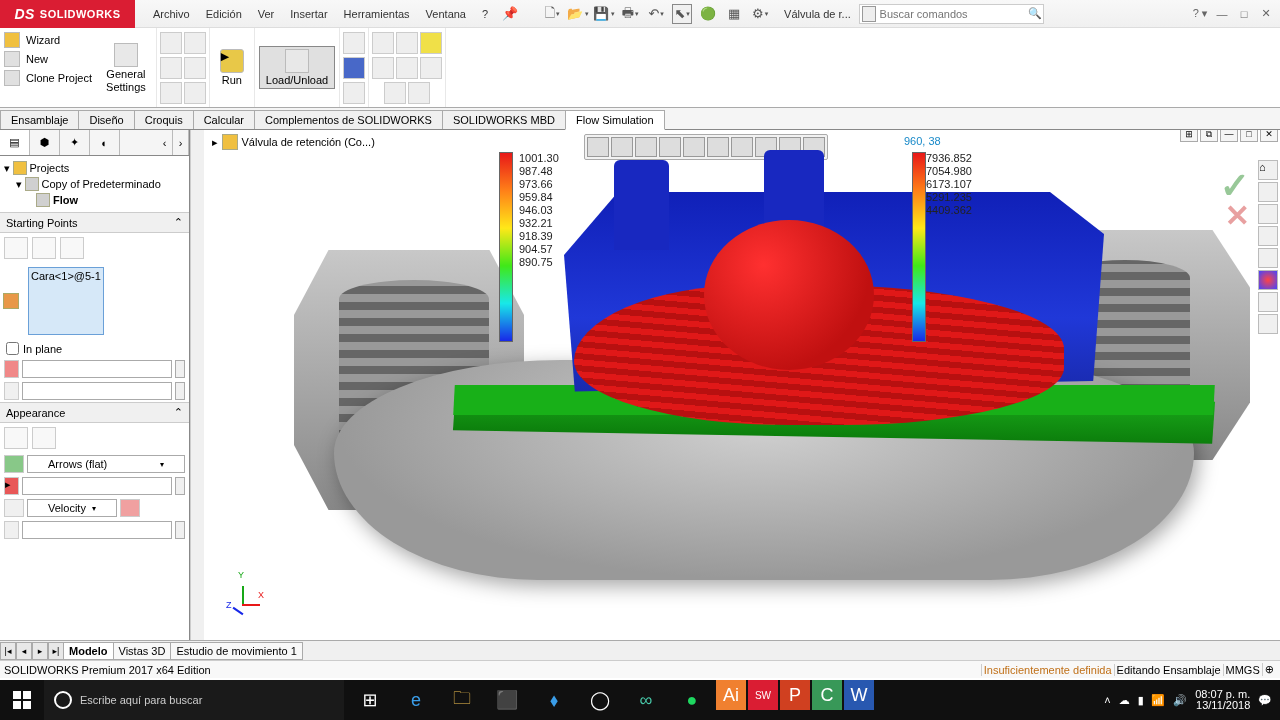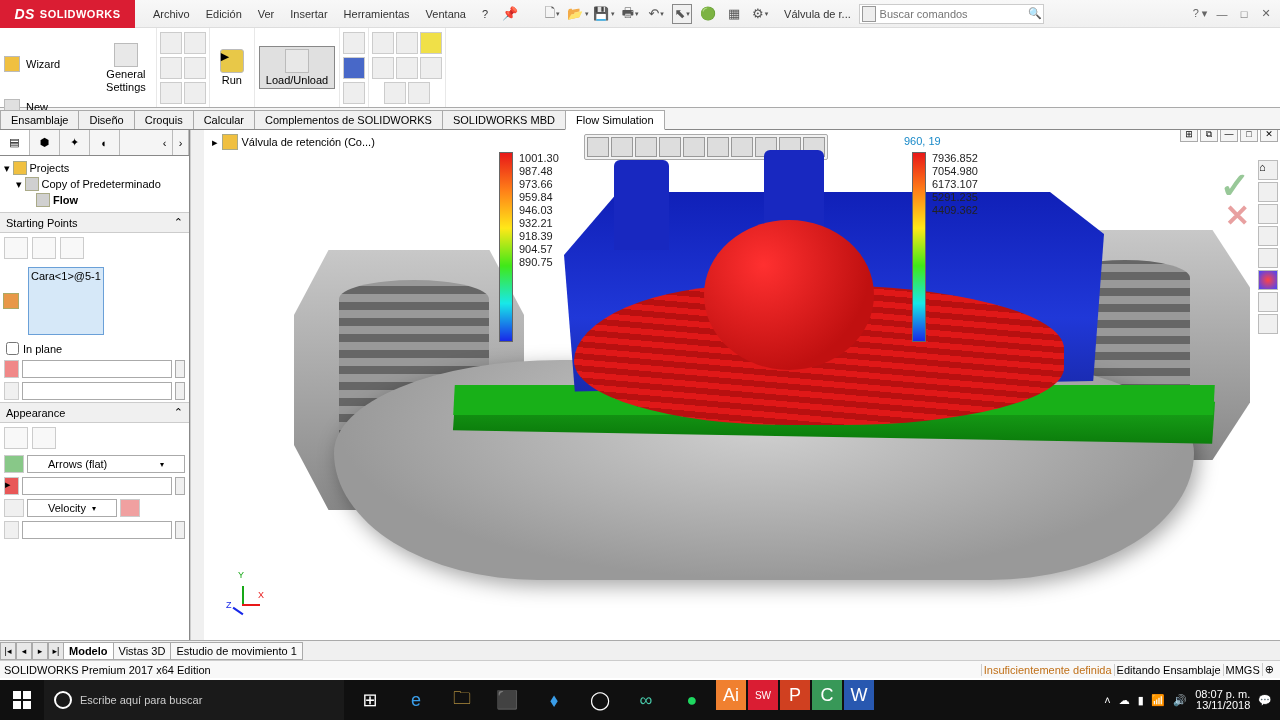--- a/index.html
+++ b/index.html
@@ -21,21 +21,21 @@
 .winbtns div{width:20px;height:20px;display:flex;align-items:center;justify-content:center;color:#666;}
 .ribbon{height:80px;background:#fff;border-bottom:1px solid #aaa;display:flex;}
 .rgrp{display:flex;flex-direction:column;align-items:center;justify-content:center;padding:2px 4px;border-right:1px solid #e8e8e8;}
 .rbtn-lg{display:flex;flex-direction:column;align-items:center;padding:2px 6px;gap:2px;}
 .rbtn-lg .ric{width:24px;height:24px;background:#e8e8e8;border:1px solid #bbb;}
 .rbtn-lg span{font-size:11px;text-align:center;line-height:11px;}
 .rrow{display:flex;gap:2px;}
 .rsm{width:22px;height:22px;background:#eee;border:1px solid #ccc;}
 .rbtn-lg.active{background:#e0e0e0;border:1px solid #888;}
 .left-rcol{display:flex;flex-direction:column;gap:3px;padding:4px;}
-.left-rcol .ritem{display:flex;align-items:center;gap:6px;margin-top:24px;}
+.left-rcol .ritem{display:flex;align-items:center;gap:6px;}
 .left-rcol .ritem .ic{width:16px;height:16px;background:#e0e0e0;border:1px solid #bbb;}
 .tabs{height:22px;background:#f5f5f5;display:flex;align-items:end;border-bottom:1px solid #888;}
 .tab{padding:3px 10px;border:1px solid #aaa;border-bottom:none;background:#f0f0f0;margin-right:-1px;font-size:11px;cursor:pointer;}
 .tab.active{background:#fff;border-bottom:1px solid #fff;position:relative;top:1px;font-weight:500;}
 .workarea{display:flex;height:510px;position:relative;}
 .leftpanel{width:190px;background:#fff;border-right:1px solid #888;display:flex;flex-direction:column;overflow:hidden;}
 .lp-tabs{height:26px;display:flex;border-bottom:1px solid #888;background:#f5f5f5;}
 .lp-tabs div{width:30px;border-right:1px solid #bbb;display:flex;align-items:center;justify-content:center;}
 .tree{padding:4px 2px;}
 .tree .node{display:flex;align-items:center;gap:3px;padding:1px 2px;}
@@ -63,21 +63,21 @@
 .thread-l{position:absolute;top:120px;left:55px;width:150px;height:190px;background:repeating-linear-gradient(0deg,#666 0 8px,#999 8px 16px);border-radius:50%/10%;}
 .thread-r{position:absolute;top:100px;right:30px;width:130px;height:180px;background:repeating-linear-gradient(0deg,#666 0 8px,#999 8px 16px);border-radius:50%/10%;}
 .cut-green{position:absolute;top:225px;left:170px;width:760px;height:30px;background:#18b018;transform:skewX(-3deg);}
 .cut-green2{position:absolute;top:235px;left:170px;width:760px;height:42px;background:linear-gradient(#1aa81a,#0c7f0c);transform:skewX(-3deg) rotate(1deg);}
 .blue-sect{position:absolute;top:32px;left:280px;width:540px;height:210px;background:linear-gradient(180deg,#1020b8 0%,#2038d8 60%,#1828a8 100%);border-radius:20px 20px 0 0;clip-path:polygon(10% 0,90% 0,100% 20%,98% 90%,2% 95%,0 30%);}
 .blue-bolt-l{position:absolute;top:0px;left:330px;width:55px;height:90px;background:#1828c0;border-radius:6px 6px 0 0;}
 .blue-bolt-r{position:absolute;top:-10px;left:480px;width:60px;height:95px;background:#1828c0;border-radius:6px 6px 0 0;}
 .red-flow{position:absolute;top:125px;left:290px;width:490px;height:140px;background:repeating-linear-gradient(5deg,#e01818 0 6px,#b81010 6px 12px);border-radius:40% 55% 50% 48%/60% 50% 45% 50%;}
 .red-ball{position:absolute;top:60px;left:420px;width:170px;height:150px;background:radial-gradient(circle at 35% 30%,#ff3030,#c01010 70%);border-radius:50%;}
 .legend1{position:absolute;top:22px;left:295px;display:flex;gap:6px;}
-.legend2{position:absolute;top:22px;left:708px;display:flex;gap:6px;}
+.legend2{position:absolute;top:22px;left:708px;display:flex;}
 .cbar{width:14px;height:190px;background:linear-gradient(180deg,#e81818 0%,#ff8018 20%,#ffe818 40%,#40e818 60%,#18e8e8 80%,#1828e8 100%);border:1px solid #666;}
 .cvals{display:flex;flex-direction:column;gap:1px;font-size:10px;color:#222;}
 .coordtxt{position:absolute;top:5px;left:700px;color:#1889c8;font-size:11px;}
 .triad{position:absolute;bottom:28px;left:20px;width:38px;height:38px;}
 .triad .ax{position:absolute;left:18px;bottom:8px;}
 .triad .y{width:2px;height:18px;background:#18a818;top:-18px;left:0;position:absolute;}
 .triad .x{width:18px;height:2px;background:#e81818;left:0;top:0;position:absolute;}
 .triad .z{width:12px;height:2px;background:#1828e8;transform:rotate(35deg);left:-10px;top:6px;position:absolute;}
 .check-ic{position:absolute;top:35px;right:30px;color:#98c898;font-size:36px;font-weight:bold;}
 .x-ic{position:absolute;top:68px;right:30px;color:#e8a0a0;font-size:30px;font-weight:bold;}
@@ -345,21 +345,21 @@
         <div></div>
         <div></div>
         <div></div>
         <div></div>
         <div></div>
         <div></div>
         <div></div>
         <div></div>
         <div></div>
     </div>
-    <span class="coordtxt">960, 19</span>
+    <span class="coordtxt">960, 38</span>
 
     <div class="model">
       <div class="hex-l"></div>
       <div class="hex-r"></div>
       <div class="thread-l"></div>
       <div class="thread-r"></div>
       <div class="valve-body"></div>
       <div class="cut-green2"></div>
       <div class="cut-green"></div>
       <div class="blue-sect"></div>

